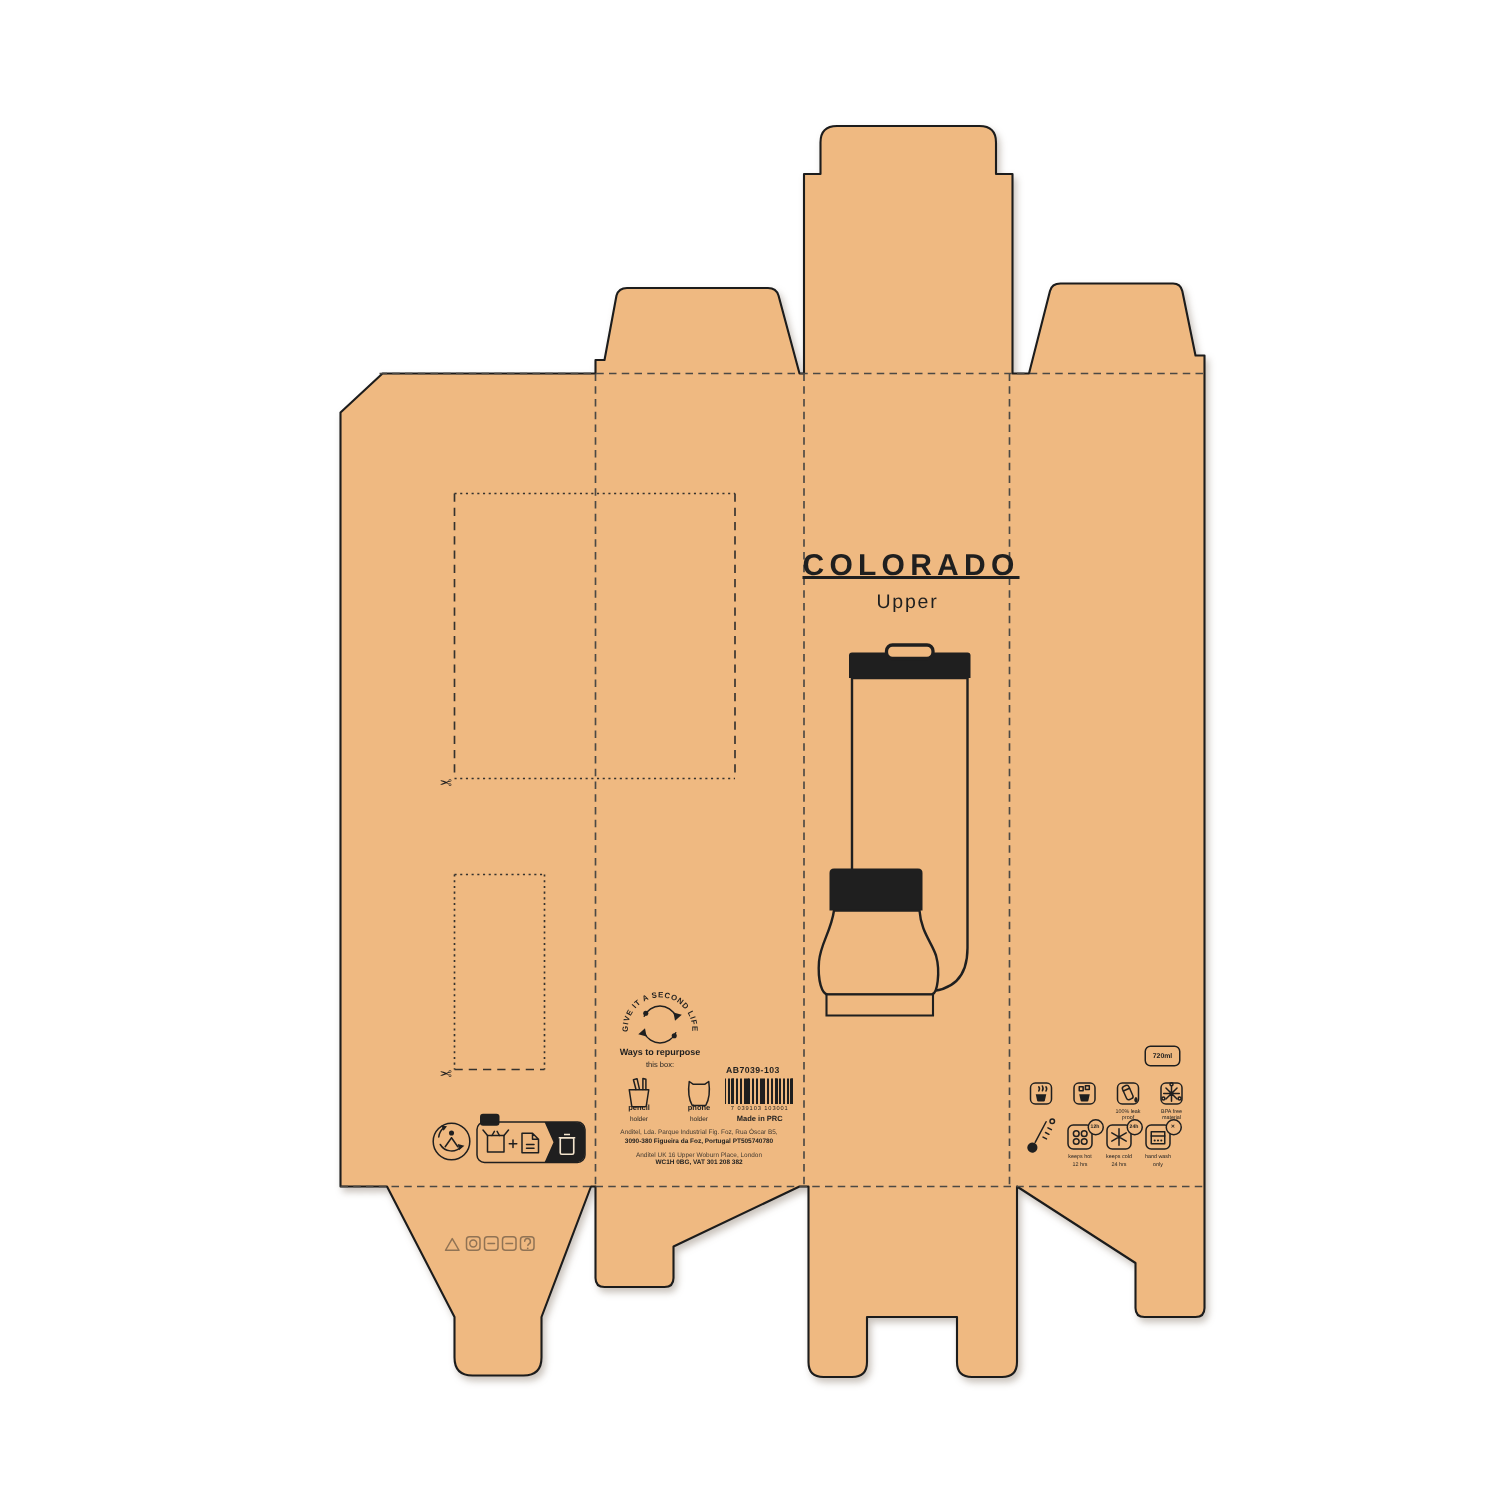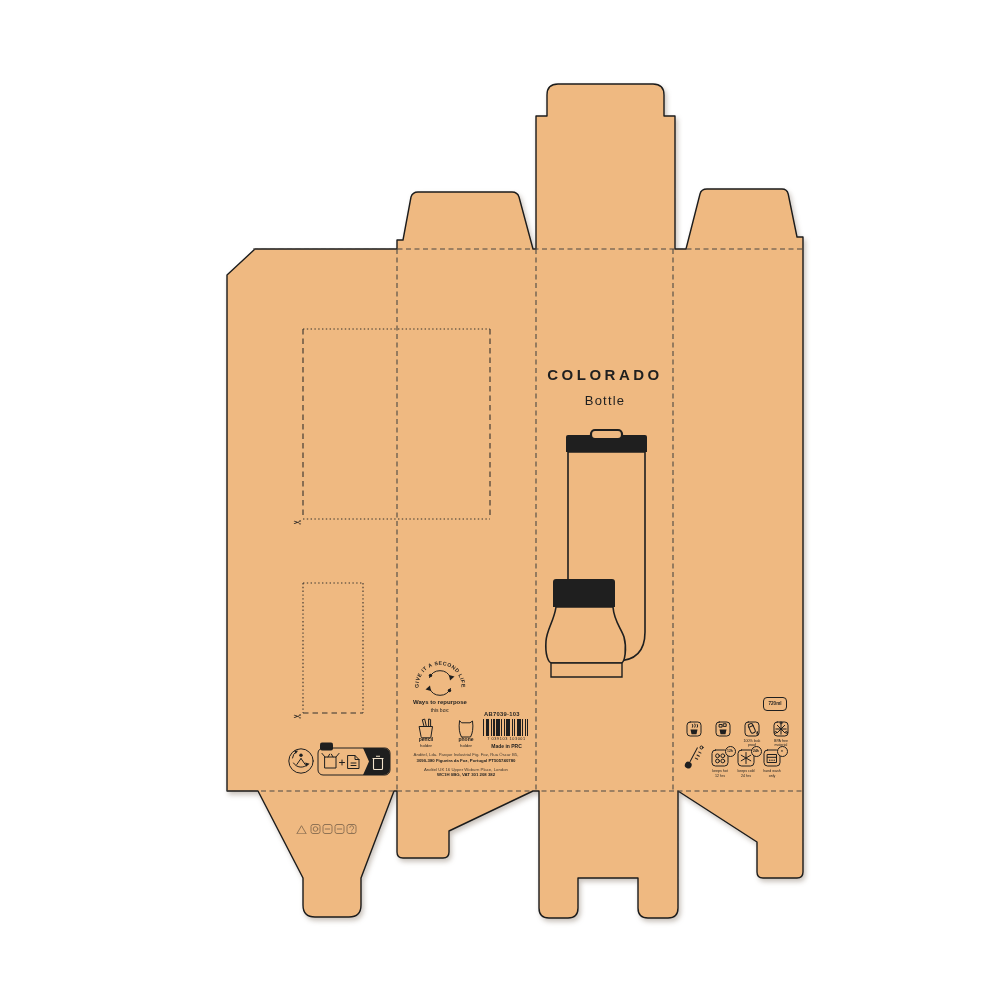--- a/index.html
+++ b/index.html
@@ -9,21 +9,21 @@
           filter:drop-shadow(2.5px 3px 2.5px rgba(90,70,50,.33));}
   .outline{fill:#efb981;stroke:#1c1c1c;stroke-width:1.4;stroke-linejoin:round;}
   .fold{stroke:#4c4944;stroke-width:1.1;stroke-dasharray:5 3.5;fill:none;}
   .perf{stroke:#35322e;stroke-width:1.1;stroke-dasharray:1.4 2.4;fill:none;}
   .perfdash{stroke:#35322e;stroke-width:1.1;stroke-dasharray:5.5 4;fill:none;}
   .ln{stroke:#1f1f1f;fill:none;stroke-width:1;stroke-linecap:round;stroke-linejoin:round;}
   .fl{fill:#1f1f1f;stroke:none;}
   .kf{fill:#efb981;}
   .t{position:absolute;}
   .c{text-align:center;}
-  .title{font-size:15px;font-weight:600;letter-spacing:3.5px;}
+  .title{font-size:20px;font-weight:600;letter-spacing:3.5px;text-decoration:underline;}
   .subtitle{font-size:13px;font-weight:500;letter-spacing:1.2px;}
   .h6{font-size:6px;font-weight:700;}
   .h5{font-size:5px;}
   .lbl{font-size:5px;font-weight:700;line-height:5px;}
   .sub{font-size:4.3px;line-height:5px;}
   .code{font-size:5.8px;font-weight:700;letter-spacing:.3px;}
   .digits{font-size:3.8px;letter-spacing:.6px;}
   .madein{font-size:5px;font-weight:700;}
   .addr{font-size:4.3px;line-height:5.4px;width:150px;text-align:center;}
   .bold{font-weight:700;}
@@ -190,21 +190,21 @@
       <rect class="ln" stroke-width=".9" x="335" y="824.5" width="9" height="9" rx="2"></rect>
       <rect class="ln" stroke-width=".9" x="347" y="824.5" width="9" height="9" rx="2"></rect>
       <circle class="ln" stroke-width=".8" cx="315.5" cy="829" r="2.3"></circle>
       <path class="ln" stroke-width=".8" d="M325.3,829 h4.4 M337.3,829 h4.4"></path>
       <path class="ln" stroke-width=".8" d="M349.8,827.5 a1.9,1.9 0 1 1 2.6,1.9 l-.5,.9"></path>
       <circle class="fl" cx="351.8" cy="832.2" r=".6"></circle>
     </g>
   </svg>
 
   <div class="t c title" style="left:535px;top:366px;width:140px;">COLORADO</div>
-  <div class="t c subtitle" style="left:535px;top:393px;width:140px;">Bottle</div>
+  <div class="t c subtitle" style="left:535px;top:393px;width:140px;">Upper</div>
 
   <div class="t c h6" style="left:398px;top:699px;width:84px;">Ways to repurpose</div>
   <div class="t c h5" style="left:398px;top:707px;width:84px;">this box:</div>
   <div class="t c lbl" style="left:410px;top:737px;width:32px;">pencil</div>
   <div class="t c sub" style="left:410px;top:742.5px;width:32px;">holder</div>
   <div class="t c lbl" style="left:450px;top:737px;width:32px;">phone</div>
   <div class="t c sub" style="left:450px;top:742.5px;width:32px;">holder</div>
 
   <div class="t code" style="left:484px;top:710.5px;">AB7039-103</div>
   <div class="t barcode" style="left:483px;top:719px;"></div>

